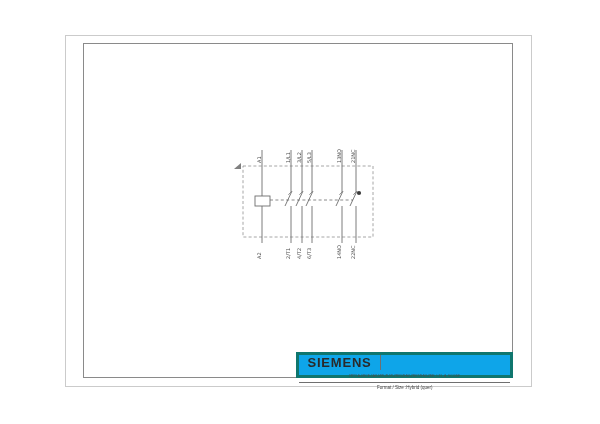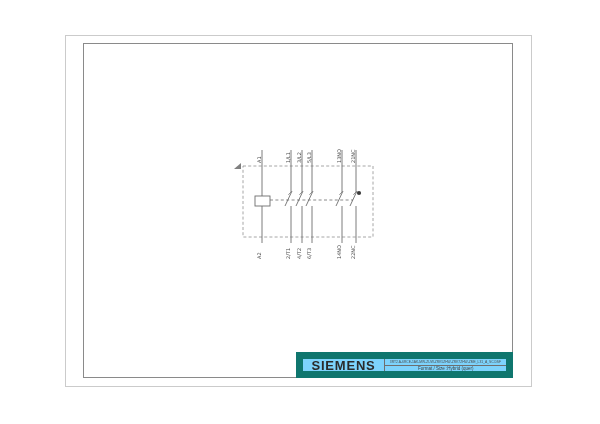--- a/index.html
+++ b/index.html
@@ -11,22 +11,22 @@
     position:absolute;left:65px;top:35px;width:467px;height:352px;
     border:1px solid #cbcbcb;box-sizing:border-box;background:transparent;
   }
   .frame-inner{
     position:absolute;left:83px;top:43px;width:430px;height:335px;
     border:1px solid #8a8a8a;box-sizing:border-box;background:transparent;
   }
   #circuit{position:absolute;left:225px;top:138px;}
   .title-block{
     position:absolute;left:296px;top:352px;width:217px;height:26px;
-    box-sizing:border-box;border:7px solid #0f766e;background:#7dd3fc;
-    display:flex;
+    box-sizing:border-box;border:3px solid #0f766e;background:#0ea5e9;
+    display:flex;flex-direction:column;
   }
   .brand-cell{
     width:82px;height:100%;box-sizing:border-box;border-right:1px solid #6f6f6f;
     display:flex;align-items:center;justify-content:center;
     font-weight:bold;font-size:13px;letter-spacing:0.8px;color:#2a2a2a;
   }
   .info-cell{flex:1;display:flex;flex-direction:column;min-width:0;}
   .doc-row{
     flex:1.05;box-sizing:border-box;border-bottom:1px solid #6f6f6f;
     display:flex;align-items:center;justify-content:center;overflow:hidden;

